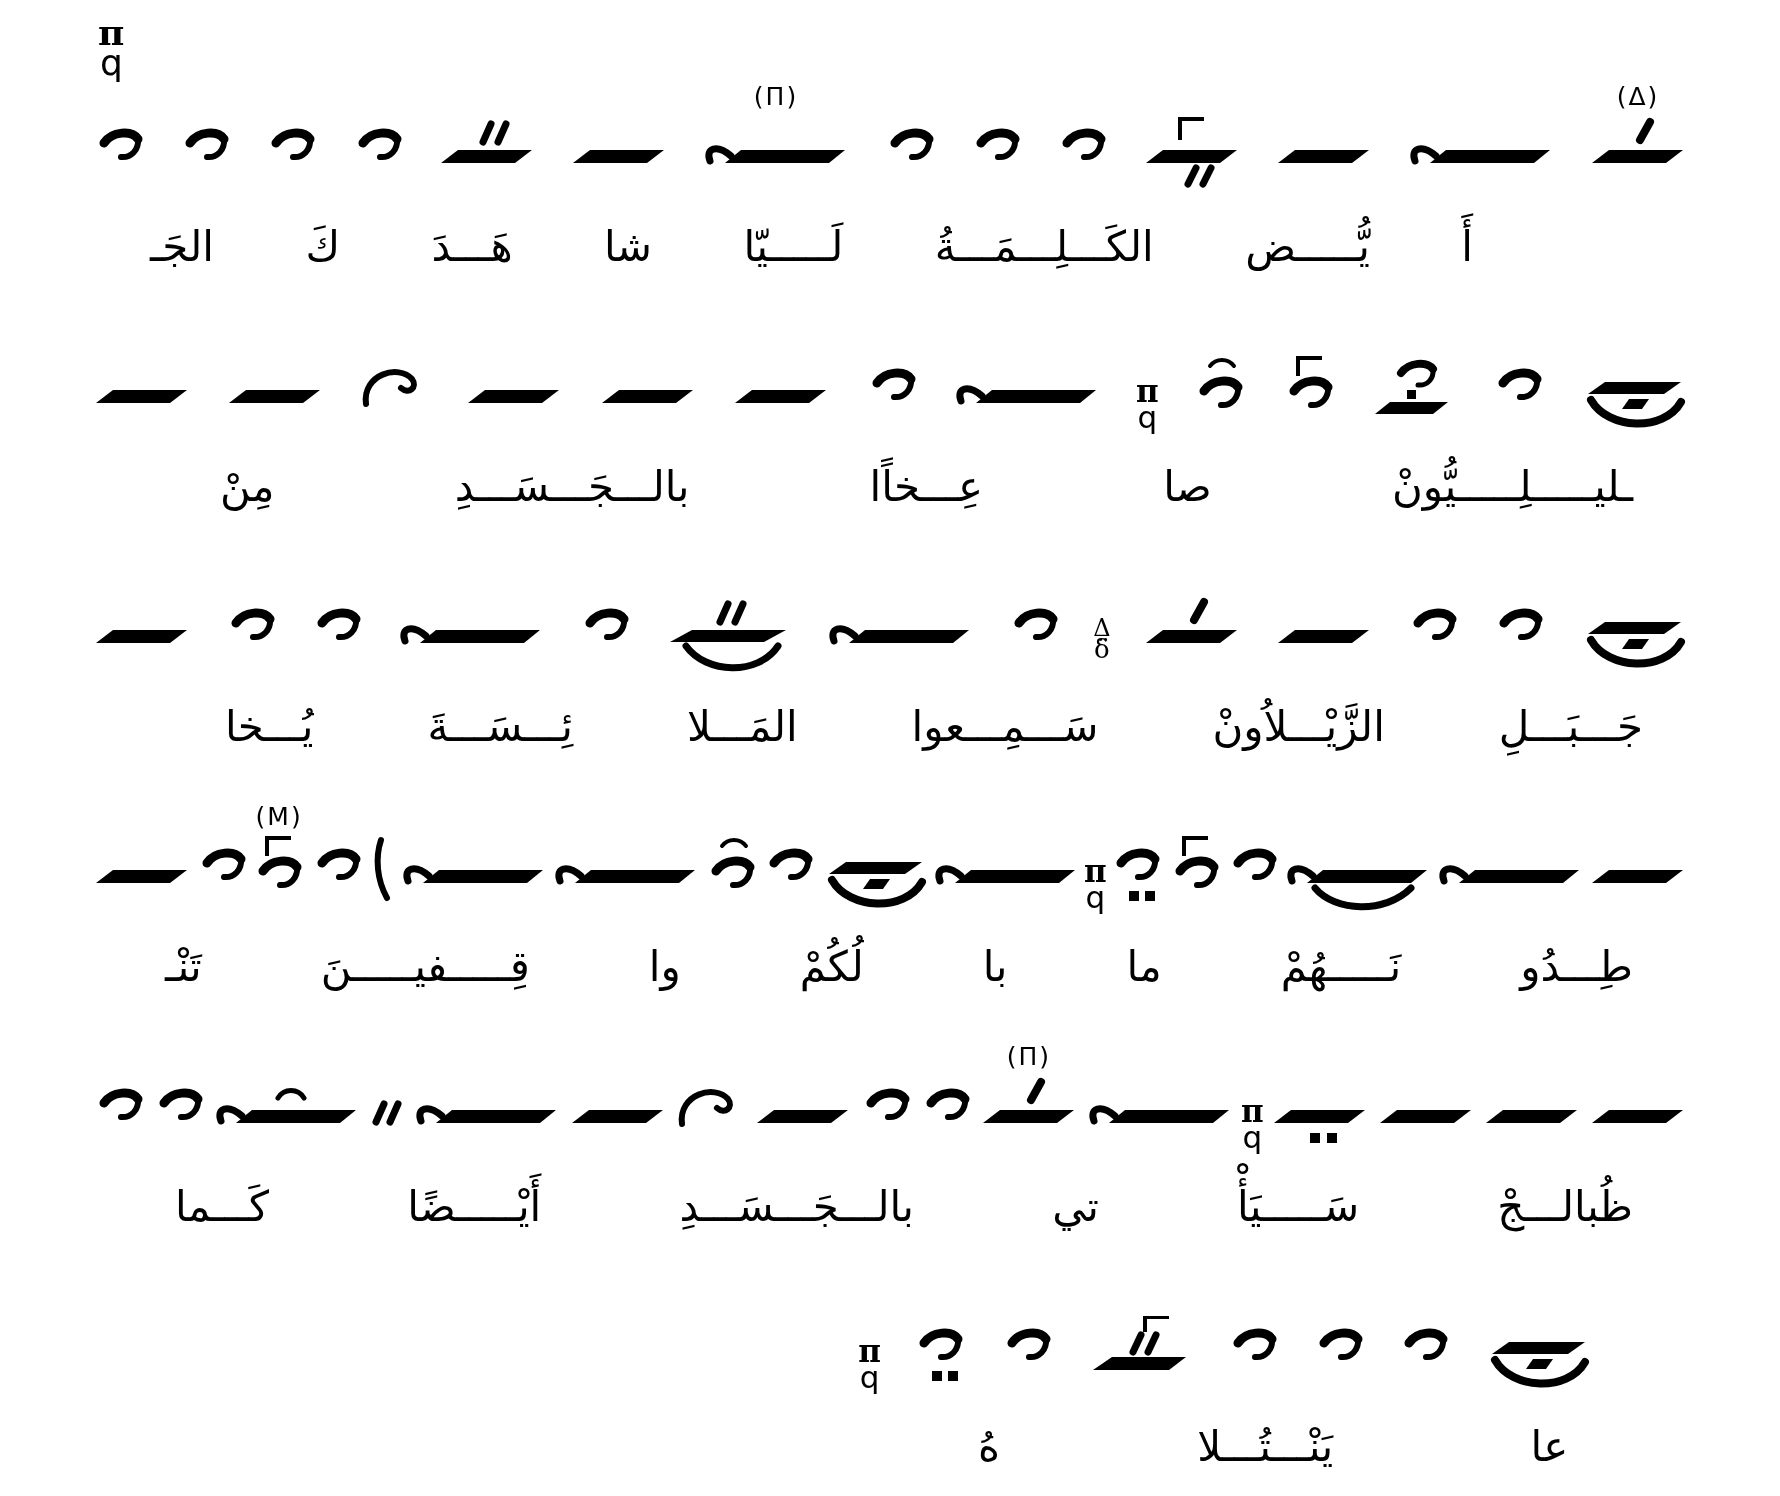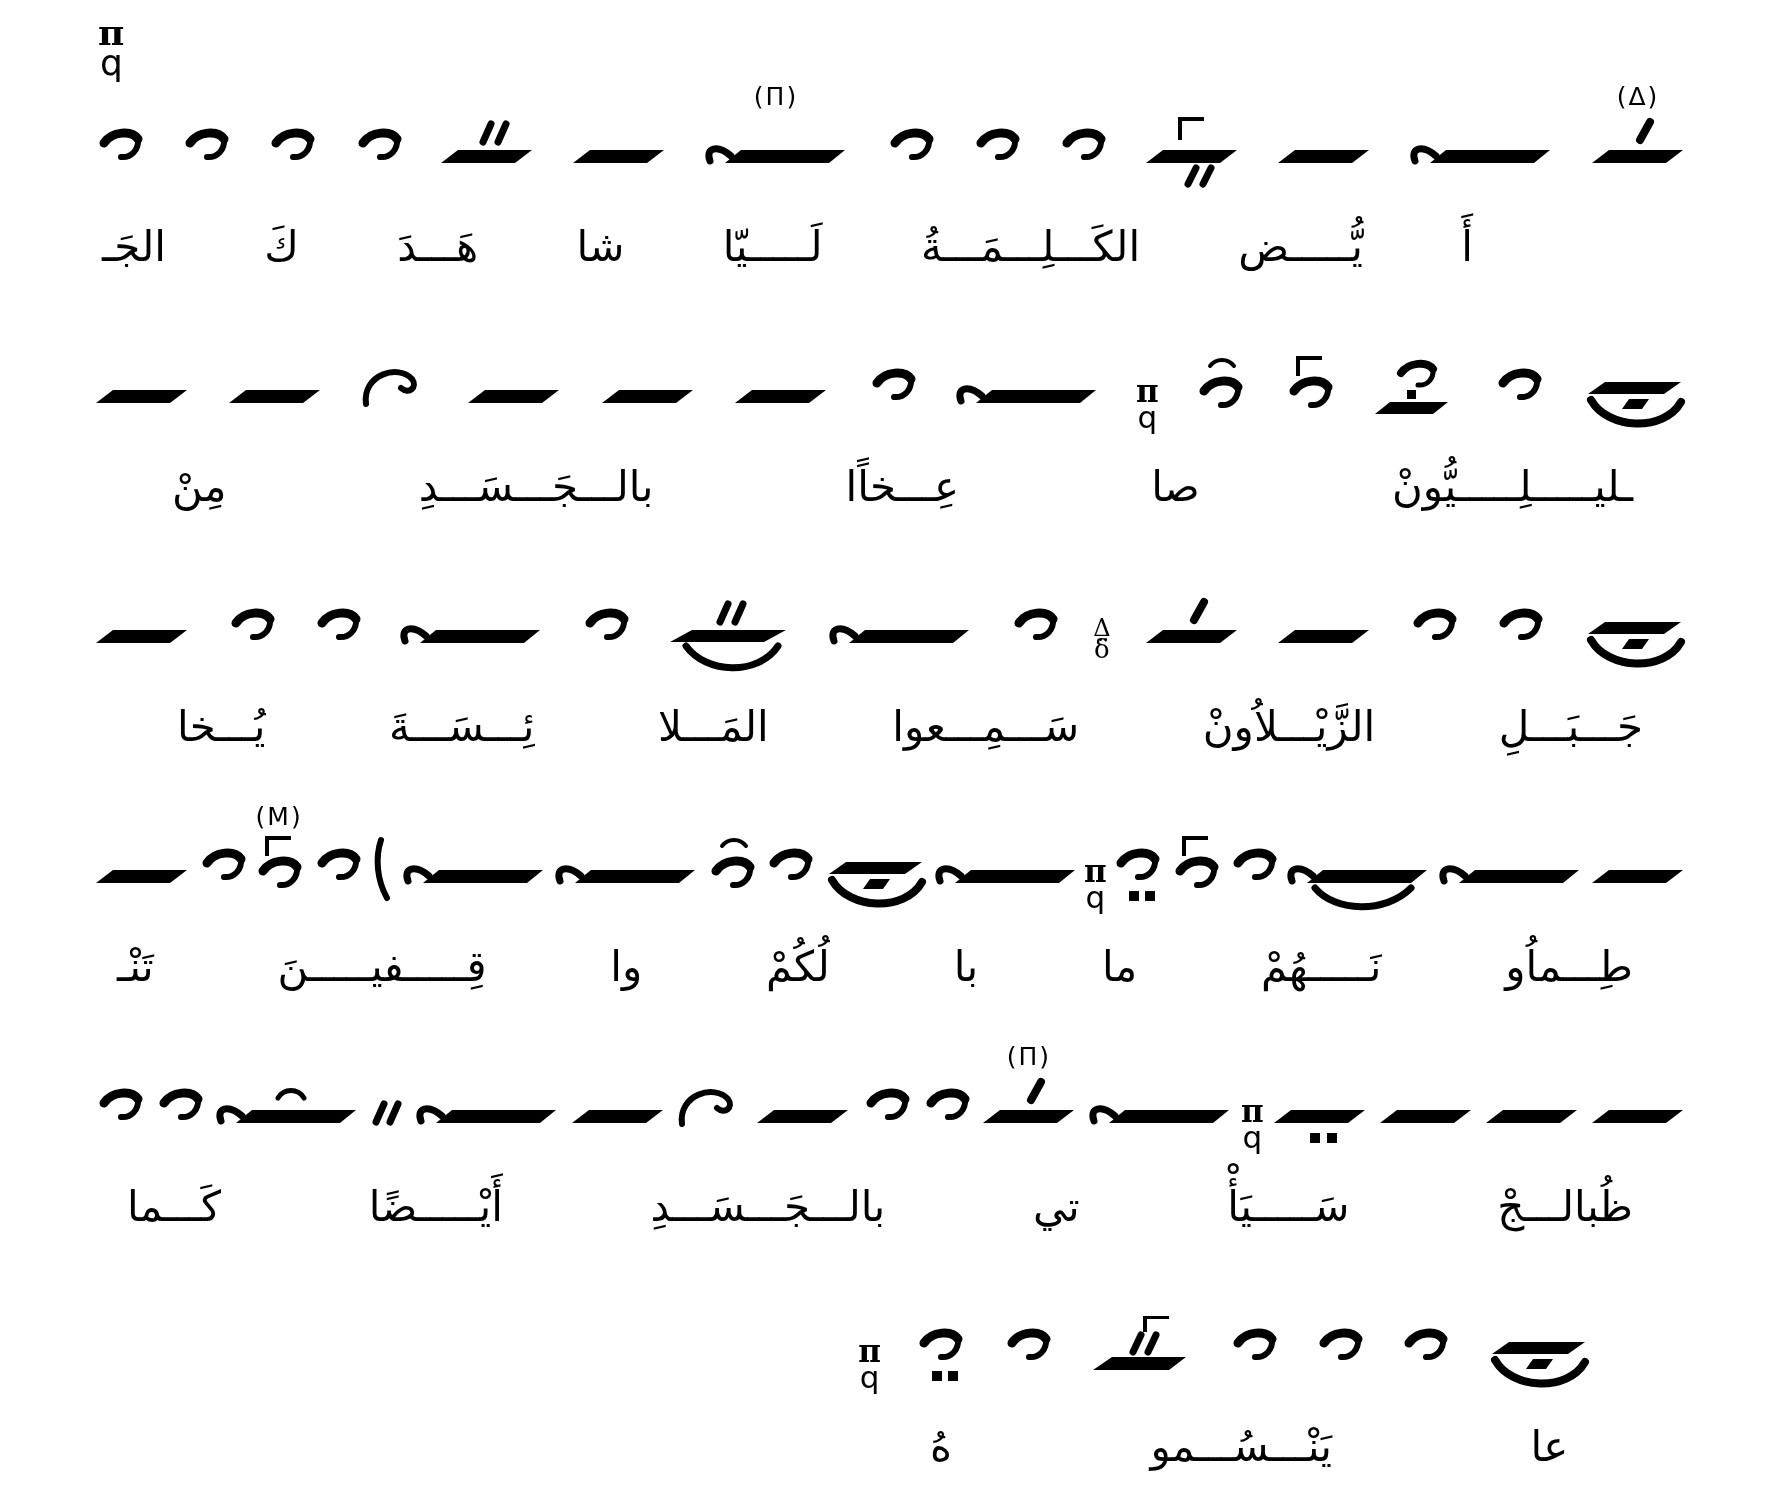--- a/index.html
+++ b/index.html
@@ -36,21 +36,21 @@
   }
   .mart .t1{font-family:"DejaVu Serif",serif;font-weight:bold;font-size:31px;}
   .mart .t2{font-family:"DejaVu Sans",sans-serif;font-size:31px;}
   .mart.di .t1{font-size:24px;font-weight:normal;}
   .mart.di .t2{font-family:"DejaVu Serif",serif;font-size:26px;}
   .lyrics{
     display:flex;direction:rtl;justify-content:space-between;align-items:baseline;
     font-size:42px;line-height:1.0;height:104px;padding-top:26px;box-sizing:border-box;
     font-family:"DejaVu Sans",sans-serif;
   }
-  .syll{white-space:nowrap;}
+  .syll{white-space:nowrap;margin-left:48px;}
   .line.last .music{width:46%;margin-left:auto;margin-right:6%;}
   .line.last .lyrics{width:40%;margin-left:auto;margin-right:7.5%;}
   
   .f{fill:#000;stroke:none;}
   .s4{fill:none;stroke:#000;stroke-width:4;stroke-linecap:round;stroke-linejoin:round;}
   .s5{fill:none;stroke:#000;stroke-width:5;stroke-linecap:round;}
   .s6{fill:none;stroke:#000;stroke-width:6;stroke-linecap:round;}
   .s7{fill:none;stroke:#000;stroke-width:7;stroke-linecap:round;}
   .s8{fill:none;stroke:#000;stroke-width:8;stroke-linecap:round;}
   .s9{fill:none;stroke:#000;stroke-width:9;stroke-linecap:round;}
@@ -469,21 +469,21 @@
               <path class="s6" d="M46,23 C47,34 39,42 29,41"></path>
             </svg>
           </span>
           <span class="neume">
             <svg width="100" height="84" viewBox="0 0 100 84">
               <polygon class="f" points="4,47 78,47 95,34 21,34"></polygon>
             </svg>
           </span>
         </div>
         <div class="lyrics" style="padding-left: 25px; padding-right: 55px;">
-          <span class="syll">طِـــماُو</span>
+          <span class="syll">طِـــدُو</span>
           <span class="syll">نَـــــهُمْ</span>
           <span class="syll">ما</span>
           <span class="syll">با</span>
           <span class="syll">لُكُمْ</span>
           <span class="syll">وا</span>
           <span class="syll">قِـــــفيـــــنَ</span>
           <span class="syll">تَنْـ</span>
         </div>
       </div>
       <div class="line">
@@ -648,19 +648,19 @@
           </span>
           <span class="neume">
             <span class="mart">
               <span class="t1">π</span>
               <span class="t2">q</span>
             </span>
           </span>
         </div>
         <div class="lyrics" style="padding-left: 0px; padding-right: 0px;">
           <span class="syll">عا</span>
-          <span class="syll">يَنْـــسُـــمو</span>
+          <span class="syll">يَنْـــتُـــلا</span>
           <span class="syll">هُ</span>
         </div>
       </div>
     </div>
 
 </div>
 
 </body></html>

